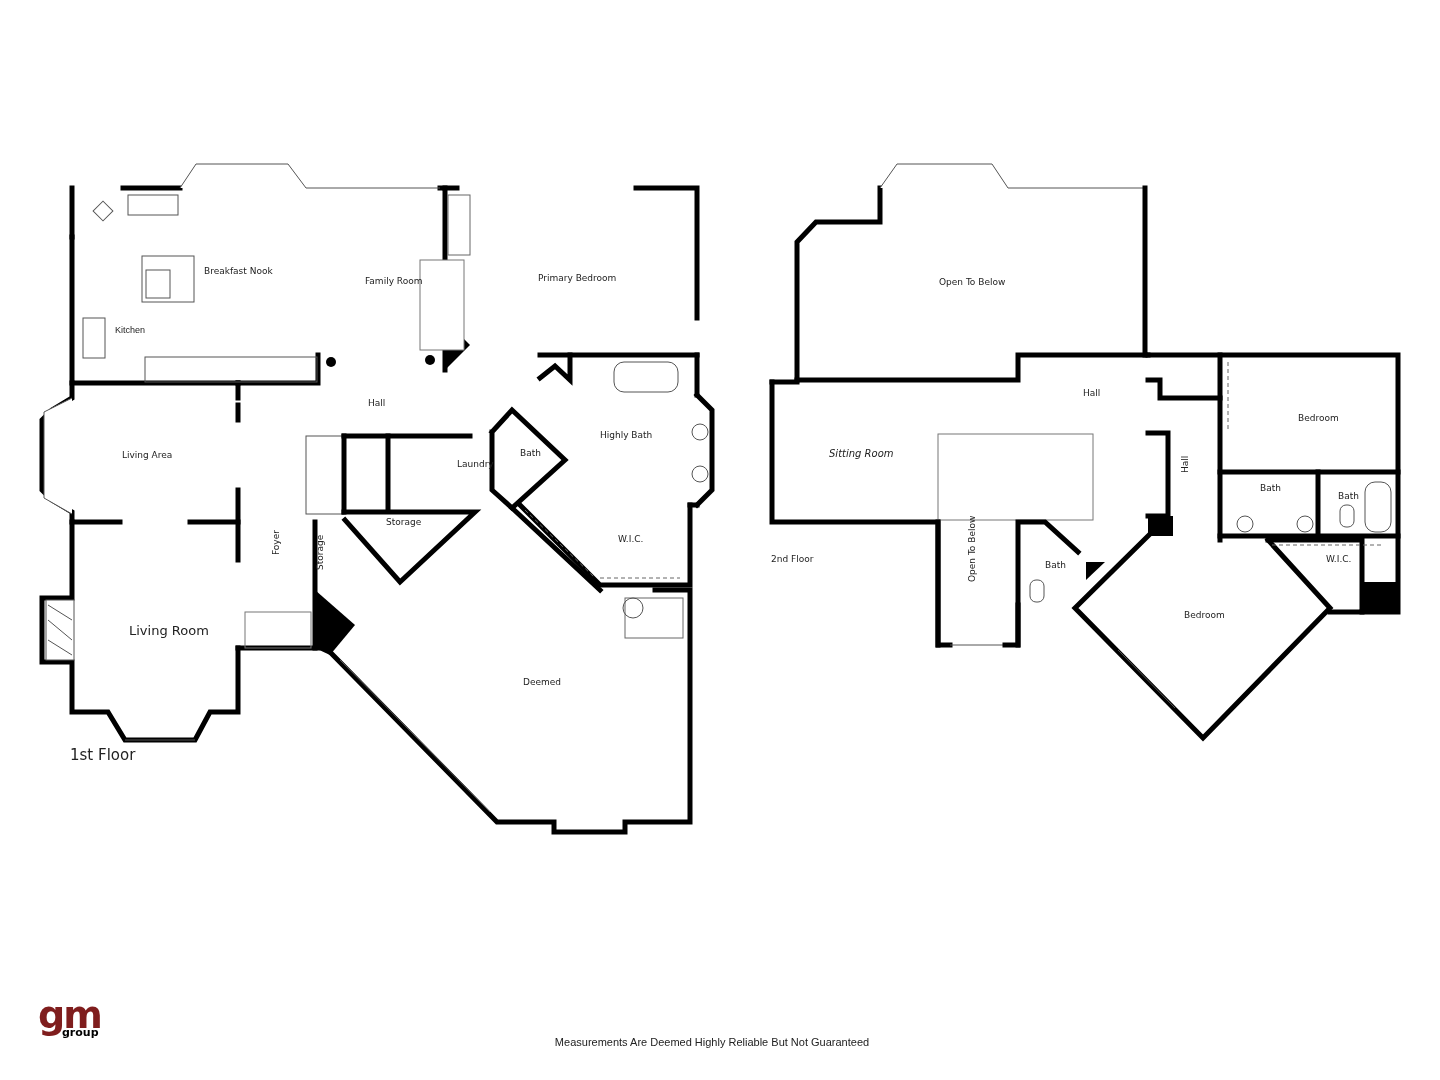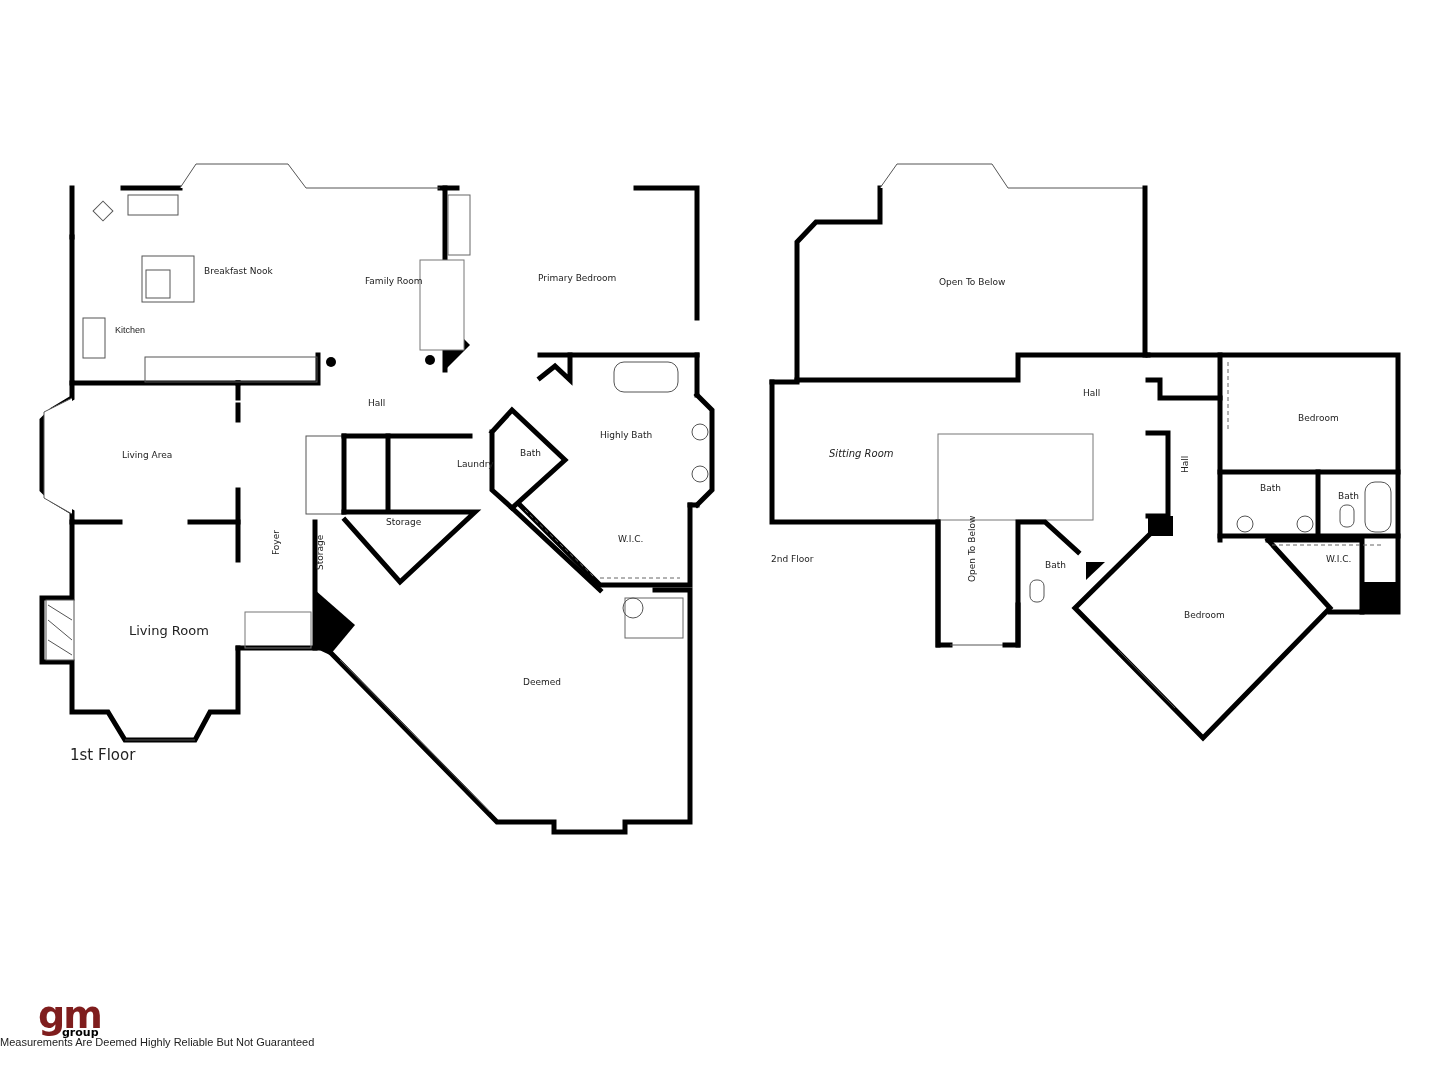--- a/index.html
+++ b/index.html
@@ -2,21 +2,21 @@
 <html><head>
 <meta charset="utf-8">
 <style>
   html, body { margin:0; padding:0; background:#ffffff; }
   body { width:1440px; height:1080px; position:relative; overflow:hidden; font-family:"DejaVu Sans", sans-serif; }
   svg#plan { position:absolute; left:0; top:0; }
   .wall { stroke:#000; stroke-width:5; fill:none; stroke-linejoin:miter; stroke-linecap:square; }
   .thin { stroke:#555; stroke-width:1; fill:none; }
   .win { stroke:#555; stroke-width:1; fill:#fff; }
   .dash { stroke:#666; stroke-width:1; fill:none; stroke-dasharray:4 3; }
-  .disclaimer { position:absolute; left:0; width:1424px; top:1036px; font-family:"Liberation Sans", sans-serif; font-size:11px; color:#222; }
+  .disclaimer { position:absolute; left:0; width:1424px; top:1036px; text-align:center; font-family:"Liberation Sans", sans-serif; font-size:11px; color:#222; }
   .logo { position:absolute; left:38px; top:996px; width:80px; height:50px; }
   .logo-gm { font-family:"DejaVu Sans", sans-serif; font-weight:bold; font-size:38px; line-height:38px; color:#7f1d1d; letter-spacing:-2px; }
   .logo-group { position:absolute; left:24px; top:30px; font-family:"DejaVu Sans", sans-serif; font-weight:bold; font-size:11px; color:#000;text-align:center; }
 </style>
 </head>
 <body>
 
 <svg id="plan" width="1440" height="1080" viewBox="0 0 1440 1080">
 
   <g>

